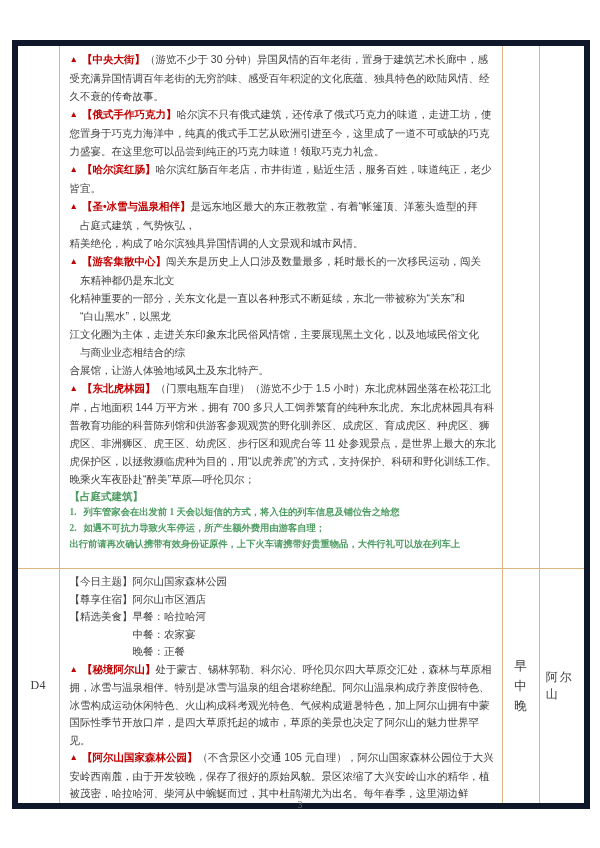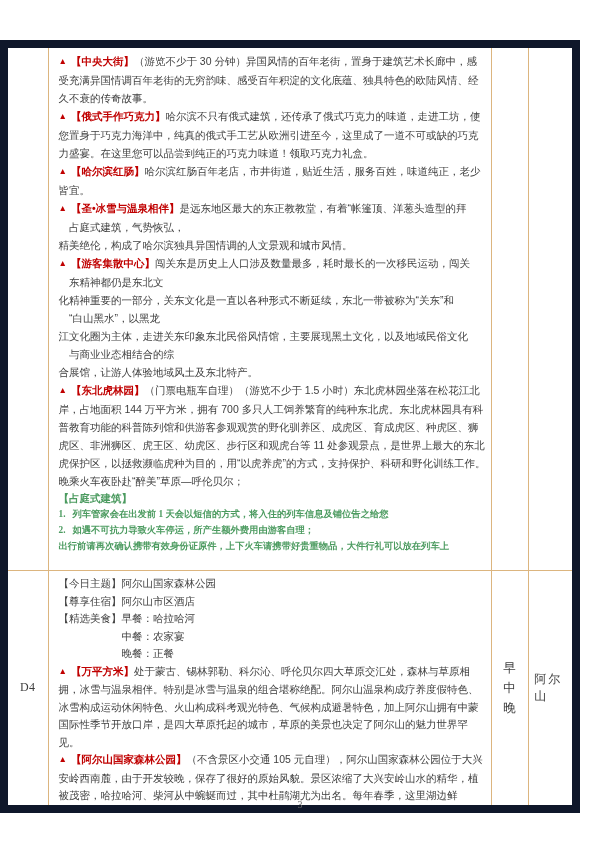--- a/index.html
+++ b/index.html
@@ -3,23 +3,23 @@
 <meta charset="utf-8">
 <style>
   html,body{margin:0;padding:0;}
   body{
     width:600px;height:848px;background:#ffffff;
     font-family:"Liberation Sans","DejaVu Sans",sans-serif;
     color:#3e3e3e;position:relative;overflow:hidden;
   }
   .page{position:relative;width:600px;height:848px;}
   table.itin{
-    position:absolute;left:0;top:40px;
+    position:absolute;left:12px;top:40px;
     width:572px;border-collapse:collapse;table-layout:fixed;
-    border:8px solid #0f172a;
+    border:6px solid #0f172a;
   }
   table.itin td{
     border:1.5px solid #dcb57f;
     padding:0;vertical-align:top;
   }
   col.c-day{width:44px;}
   col.c-main{width:443px;}
   col.c-meal{width:37px;}
   col.c-hotel{width:48px;}
   tr.r1 td{height:522px;}
@@ -124,21 +124,21 @@
               <span class="day-label">D4</span>
             </div>
       </td>
       <td>
         <div class="cellbox main-box">
           <div class="info-line"><span>【今日主题】</span><span>阿尔山国家森林公园</span></div>
           <div class="info-line"><span>【尊享住宿】</span><span>阿尔山市区酒店</span></div>
           <div class="info-line"><span>【精选美食】</span><span>早餐：哈拉哈河</span></div>
           <div class="info-line meal-indent"><span>中餐：农家宴</span></div>
           <div class="info-line meal-indent"><span>晚餐：正餐</span></div>
-          <p class="blk"><span class="tri">▲</span><span class="rt">【万平方米】</span><span class="bt">处于蒙古、锡林郭勒、科尔沁、呼伦贝尔四大草原交汇处，森林与草原相拥，冰雪与温泉相伴。特别是冰雪与温泉的组合堪称绝配。阿尔山温泉构成疗养度假特色、冰雪构成运动休闲特色、火山构成科考观光特色、气候构成避暑特色，加上阿尔山拥有中蒙国际性季节开放口岸，是四大草原托起的城市，草原的美景也决定了阿尔山的魅力世界罕见。</span></p>
+          <p class="blk"><span class="tri">▲</span><span class="rt">【秘境阿尔山】</span><span class="bt">处于蒙古、锡林郭勒、科尔沁、呼伦贝尔四大草原交汇处，森林与草原相拥，冰雪与温泉相伴。特别是冰雪与温泉的组合堪称绝配。阿尔山温泉构成疗养度假特色、冰雪构成运动休闲特色、火山构成科考观光特色、气候构成避暑特色，加上阿尔山拥有中蒙国际性季节开放口岸，是四大草原托起的城市，草原的美景也决定了阿尔山的魅力世界罕见。</span></p>
           <p class="blk"><span class="tri">▲</span><span class="rt">【阿尔山国家森林公园】</span><span class="bt">（不含景区小交通 105 元自理），阿尔山国家森林公园位于大兴安岭西南麓，由于开发较晚，保存了很好的原始风貌。景区浓缩了大兴安岭山水的精华，植被茂密，哈拉哈河、柴河从中蜿蜒而过，其中杜鹃湖尤为出名。每年春季，这里湖边鲜</span></p>
         </div>
       </td>
       <td>
         <div class="center-box">
           <span class="meal-char">早</span>
           <span class="meal-char">中</span>
           <span class="meal-char">晚</span>
         </div>
       </td>

